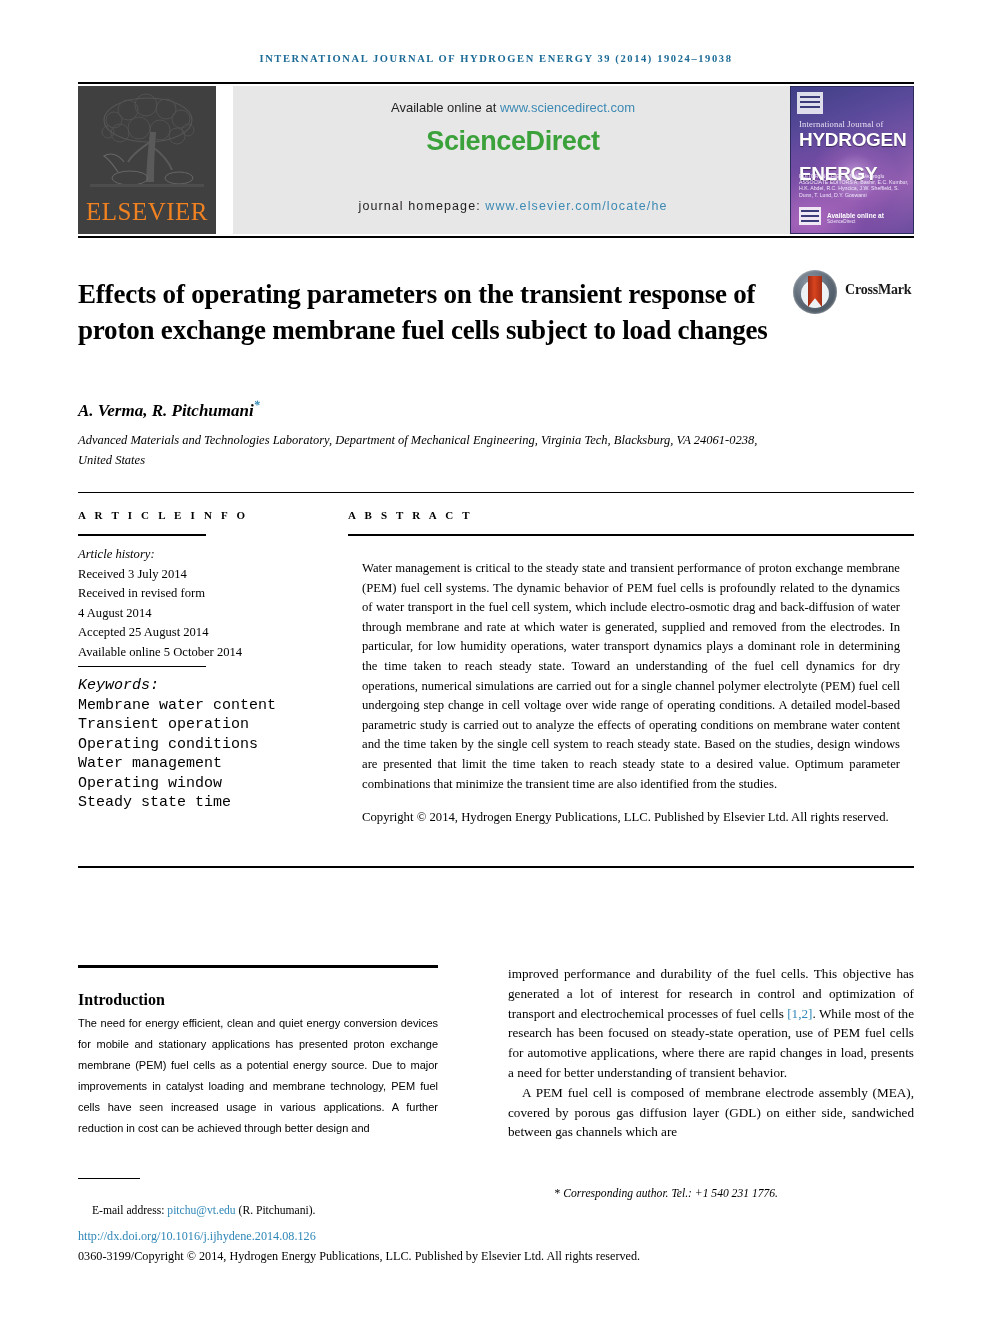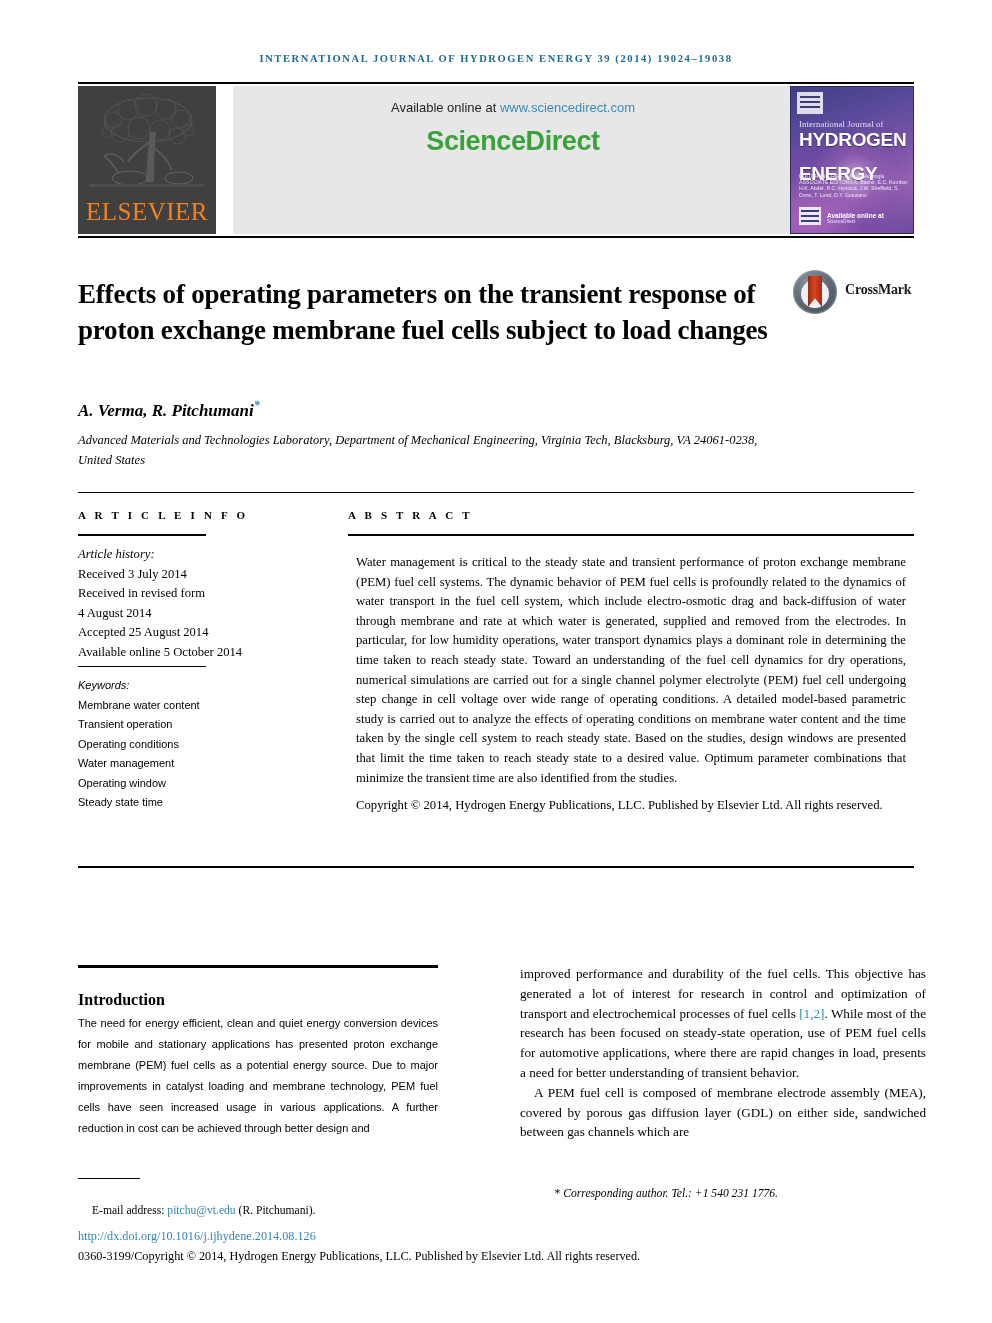--- a/index.html
+++ b/index.html
@@ -271,36 +271,36 @@
   }
   .info-col .hist-label { font-style: italic; }
   .rule-kw {
     position: absolute; left: 78px; top: 666px;
     width: 128px; height: 1px; background: #000;
   }
   .kw-col {
     position: absolute;
     left: 78px; top: 676px;
     width: 220px;
-    font-family: Liberation Sans, sans-serif;
-    font-size: 11px;
+    font-family: Liberation Mono, monospace;
+    font-size: 15px;
     line-height: 19.5px;
   }
   .kw-col .kw-label { font-style: italic; }
 
   .abstract {
     position: absolute;
     left: 348px; top: 545px;
     width: 566px;
     font-family: "Liberation Serif", serif;
     font-size: 12.7px;
     line-height: 19.6px;
     text-align: justify;
   }
-  .abstract p { margin: 8px; }
+  .abstract p { margin: 14px; }
   .abstract .copyright { margin-top: 1px; }
 
   .rule-block-bottom {
     position: absolute; left: 78px; top: 866px;
     width: 836px; height: 2px; background: #000;
   }
 
   
   .rule-intro {
     position: absolute; left: 78px; top: 965px;
@@ -321,21 +321,20 @@
     text-align: justify;
   }
   .col-right {
     position: absolute;
     left: 508px; top: 964px;
     width: 406px;
     font-family: "Liberation Serif", serif;
     font-size: 13.2px;
     line-height: 19.8px;
     text-align: justify;
-    margin-left: 12px;
   }
   .col-right p { margin: 0; }
   .col-right p + p { text-indent: 14px; }
   .cite { color: #2f87b7; }
 
   
   .rule-footnote {
     position: absolute; left: 78px; top: 1178px;
     width: 62px; height: 1px; background: #000;
   }
@@ -404,20 +403,23 @@
         </g>
       </svg>
       <div class="elsevier-word">ELSEVIER</div>
     </div>
 
     <div class="sd-box">
       <div class="sd-available">
         <span>Available online at </span><span class="lnk">www.sciencedirect.com</span>
       </div>
       <div class="sd-logo">ScienceDirect</div>
+      <div class="sd-homepage">
+        <span>journal homepage: </span><span class="lnk">www.elsevier.com/locate/he</span>
+      </div>
     </div>
 
     <div class="cover-box">
       <div class="cover-top-logo">
           <i style="top:4px"></i>
           <i style="top:9px"></i>
           <i style="top:14px"></i>
         </div>
       <div class="cover-line1">International Journal of</div>
       <div class="cover-h1">HYDROGEN</div>

